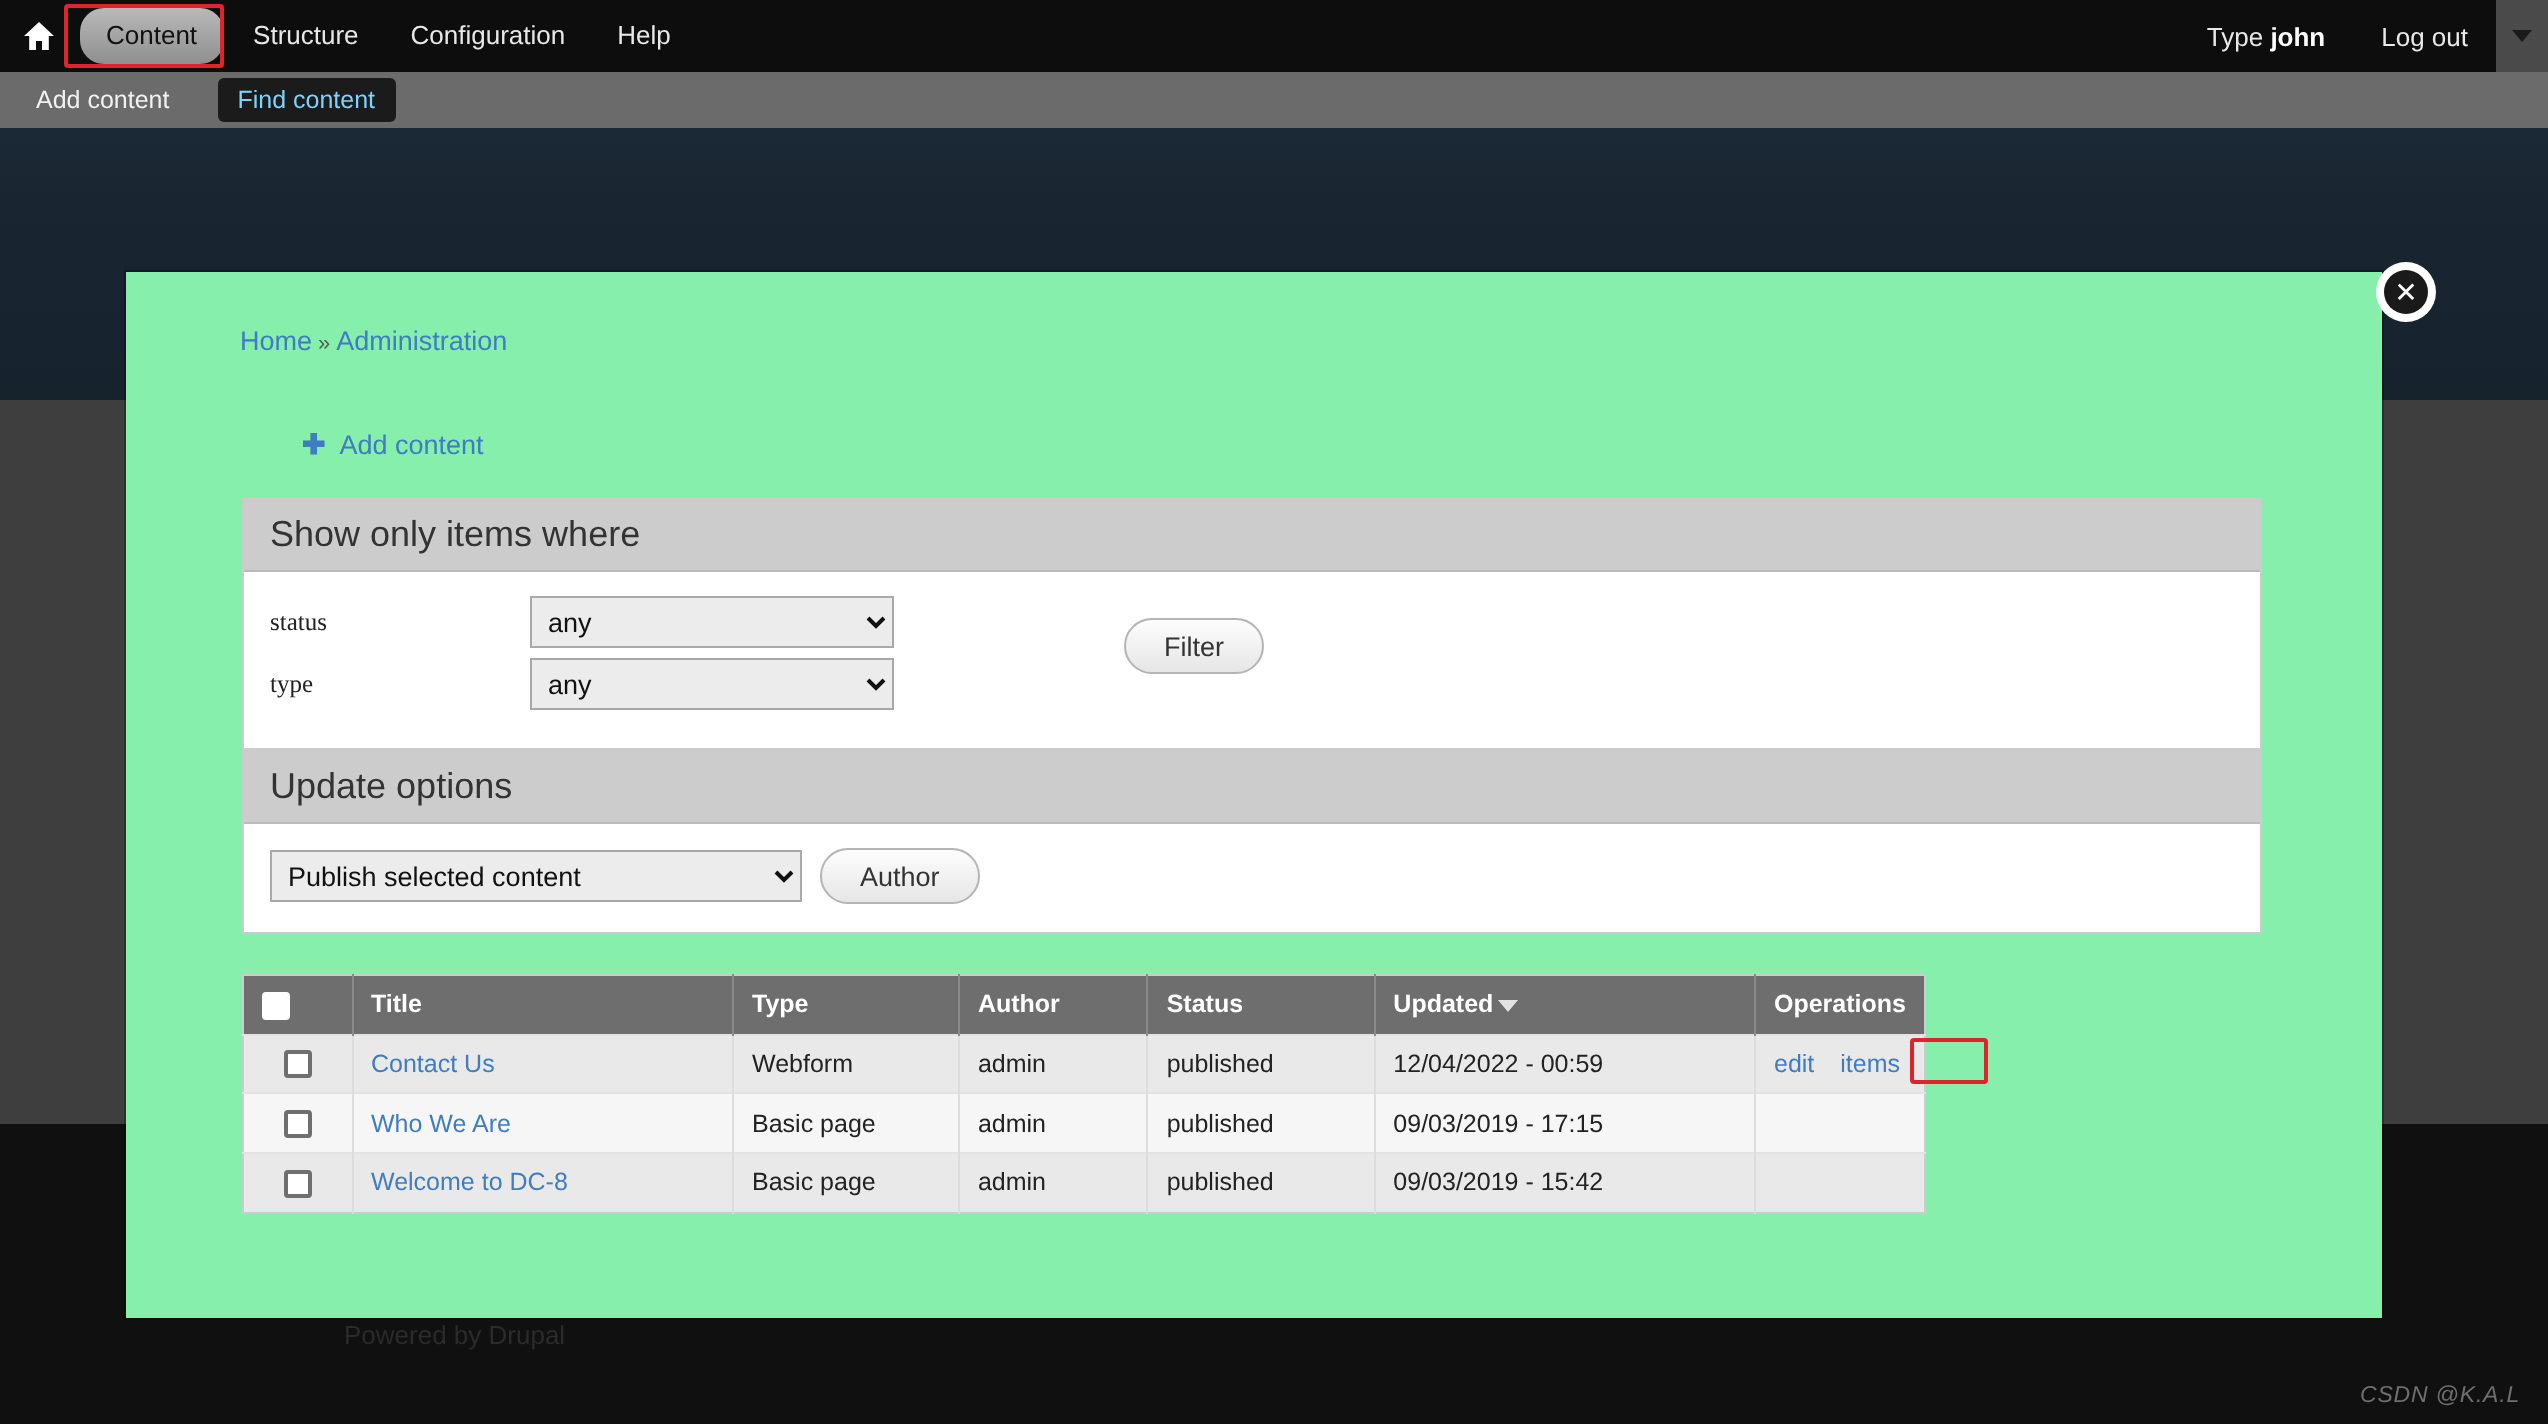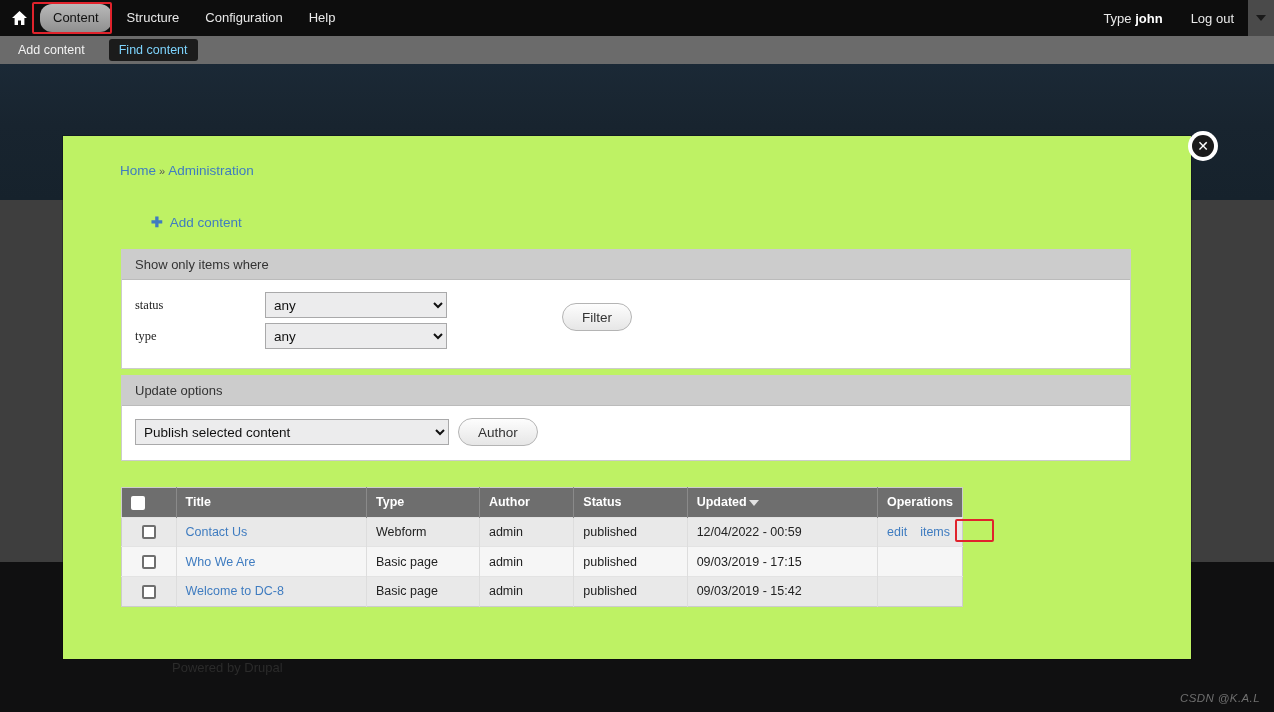--- a/index.html
+++ b/index.html
@@ -99,21 +99,21 @@
     font-size: 13px; color: #2b2b2b;
   }
   .watermark {
     position: absolute; right: 14px; bottom: 8px;
     font-size: 11.5px; color: #6f6f6f; letter-spacing: .4px; font-style: italic;
   }
 
   
   .modal {
     position: absolute; left: 63px; top: 136px; width: 1128px; height: 523px;
-    background: #bef264; box-shadow: 0 0 0 1px rgba(0,0,0,.25);
+    background: #86efac; box-shadow: 0 0 0 1px rgba(0,0,0,.25);
   }
   .modal-close {
     position: absolute; left: 1192px; top: 135px; width: 22px; height: 22px;
     border-radius: 50%; background: #1a1a1a; color: #fff;
     display: flex; align-items: center; justify-content: center;
     font-size: 14px; line-height: 1; cursor: pointer;
     box-shadow: 0 0 0 4px #fff;
     z-index: 6;
   }
 
@@ -130,37 +130,37 @@
     display: flex; align-items: center; gap: 7px;
   }
   .addcontent .plus { font-size: 14px; color: #3f7cc0; font-weight: bold; }
 
   
   .panel {
     position: absolute; left: 58px; width: 1010px;
     border: 1px solid #ccc; background: #fff;
   }
   .panel-hd {
-    background: #ccc; color: #333; font-size: 13px;
+    background: #ccc; color: #333; font-size: 18px;
     padding: 7px 13px; border-bottom: 1px solid #bbb;
   }
   .panel-bd { padding: 12px 13px 14px 13px; position: relative; }
 
   .filter-row { display: flex; align-items: center; margin-bottom: 5px; }
   .filter-label {
     width: 130px; font-size: 12.5px; color: #222;
     font-family: "Liberation Serif", serif;
   }
   select.ui-select {
     width: 182px; height: 26px; font-size: 13.5px;
     font-family: "Liberation Sans", sans-serif;
     background: #ececed; border: 1px solid #a9a9aa; color: #111;
     padding: 1px 4px;
   }
-  select.wide { width: 314px; }
+  select.wide { width: 266px; }
   .btn {
     height: 28px; padding: 0 19px;
     background: linear-gradient(#fdfdfd, #e6e6e6);
     border: 1px solid #b4b4b4; border-radius: 14px;
     font-size: 13.5px; color: #333; cursor: pointer;
     font-family: "Liberation Sans", sans-serif;
   }
   .filter-btn { position: absolute; left: 440px; top: 23px; }
 
   .update-row { display: flex; align-items: center; gap: 9px; }

